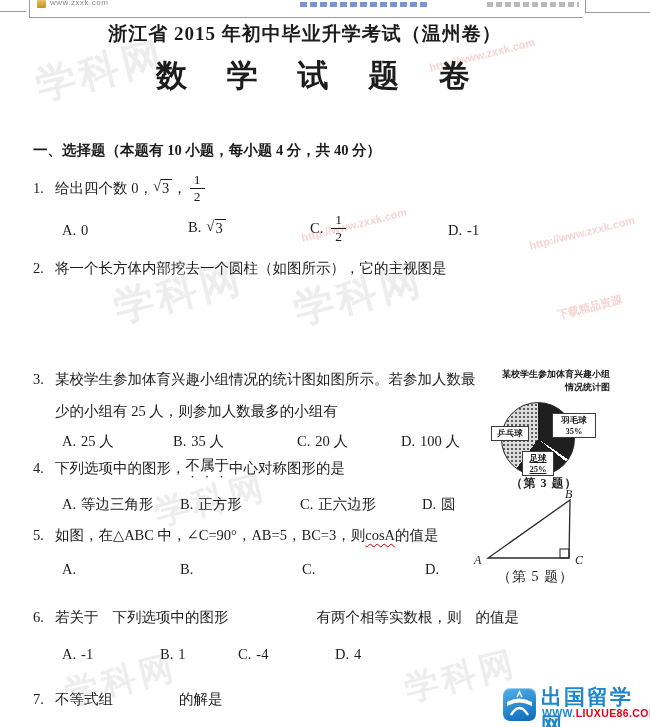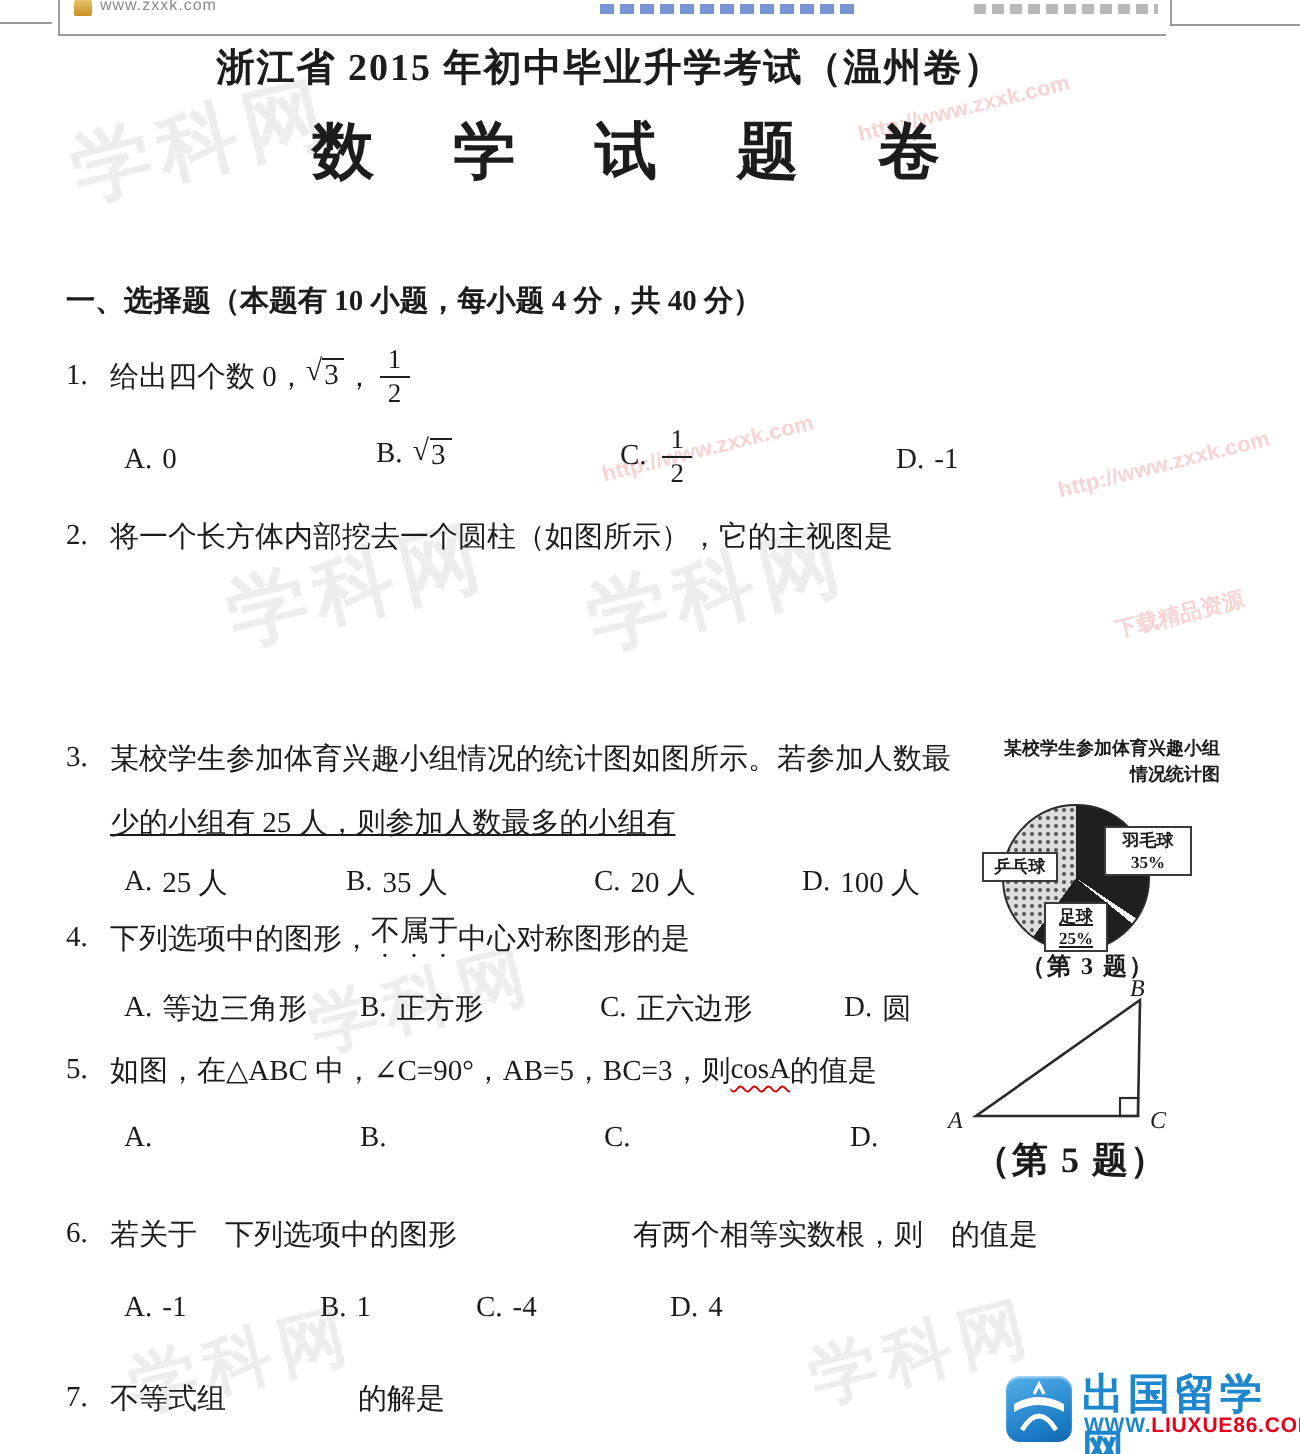--- a/index.html
+++ b/index.html
@@ -22,21 +22,21 @@
     background:repeating-linear-gradient(90deg,#9b9b9b 0 6px,transparent 6px 9px);}
   
   .doc-title1{position:absolute;left:0;top:21px;width:610px;text-align:center;
     font-size:19px;font-weight:bold;letter-spacing:1px;}
   .doc-title2{position:absolute;left:16px;top:55px;width:610px;text-align:center;
     font-size:31px;font-weight:bold;letter-spacing:16px;}
   
   .qline{position:absolute;left:33px;display:flex;align-items:center;
     font-size:14.5px;white-space:nowrap;}
   .qnum{display:inline-block;width:22px;}
-  .qindent{position:absolute;left:55px;font-size:14.5px;white-space:nowrap;text-decoration:underline;}
+  .qindent{position:absolute;left:55px;font-size:14.5px;white-space:nowrap;}
   .optrow{position:absolute;left:0;width:650px;font-size:14.5px;}
   .opt{position:absolute;display:inline-flex;align-items:center;white-space:nowrap;}
   .olabel{margin-right:5px;}
   .gap{display:inline-block;}
   .emph-dots{text-emphasis:filled dot #1c1c1c;-webkit-text-emphasis:filled dot #1c1c1c;
     text-emphasis-position:under right;-webkit-text-emphasis-position:under;}
   .wavy{text-decoration-line:underline;text-decoration-style:wavy;
     text-decoration-color:#d40000;text-decoration-thickness:1px;text-underline-offset:3px;}
   
   .sqrt{display:inline-flex;align-items:flex-start;}
@@ -58,21 +58,21 @@
     background-size:100% 100%,4px 4px;}
   .pie-label{position:absolute;background:#ffffff;border:1px solid #3a3a3a;
     font-size:8.5px;font-weight:bold;text-align:center;line-height:1.25;padding:1px 2px;}
   .pie-caption{position:absolute;left:0;top:107px;width:132px;text-align:center;
     font-size:12px;font-weight:bold;letter-spacing:1px;}
   
   .tri-fig{position:absolute;left:468px;top:488px;width:160px;height:100px;}
   .tri-fig svg{display:block;}
   .tri-label{font-family:"Liberation Serif",serif;font-style:italic;font-size:12px;fill:#1c1c1c;}
   .tri-caption{position:absolute;left:0;top:80px;width:135px;text-align:center;
-    font-size:18px;font-weight:bold;letter-spacing:1px;}
+    font-size:14px;font-weight:normal;letter-spacing:1px;}
   
   .site-logo{position:absolute;left:503px;top:684px;width:150px;height:43px;cursor:pointer;}
   .logo-icon{position:absolute;left:0;top:4px;width:33px;height:33px;border-radius:7px;
     background:linear-gradient(160deg,#53b1e8 0%,#1e7ec9 70%,#1367ad 100%);
     box-shadow:inset 0 1px 1px rgba(255,255,255,.5);}
   .logo-name{position:absolute;left:38px;top:-1px;font-size:21px;font-weight:bold;
     color:#1d86cd;letter-spacing:2px;font-family:"Liberation Sans",sans-serif;}
   .logo-url{position:absolute;left:39px;top:23px;font-size:10.5px;font-weight:bold;
     font-family:"Liberation Sans",sans-serif;letter-spacing:.4px;}
   .url-www{color:#1d86cd;} .url-domain{color:#e8001b;}

